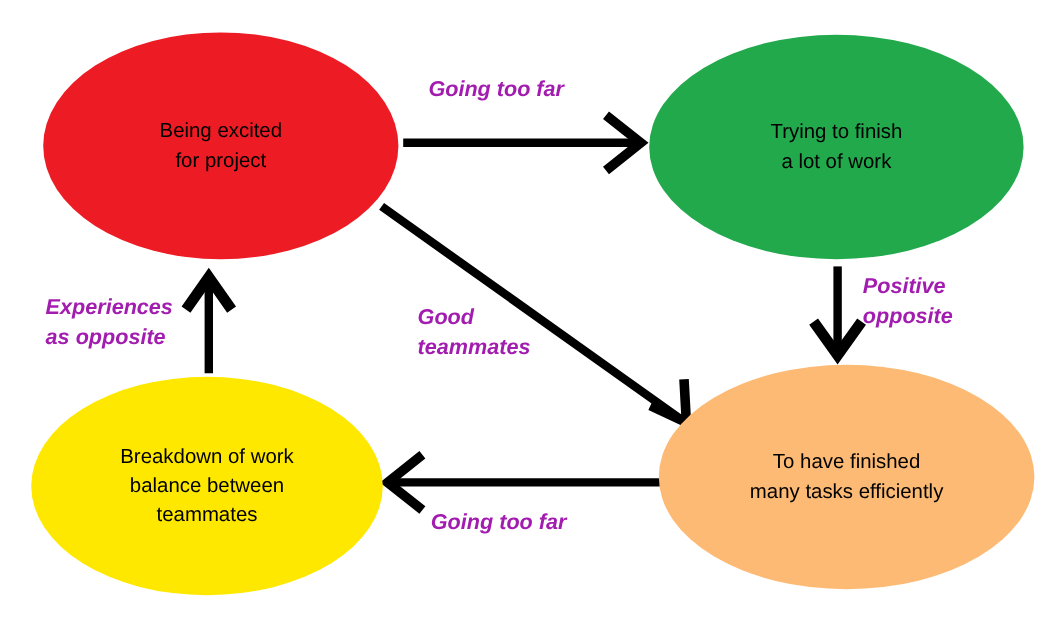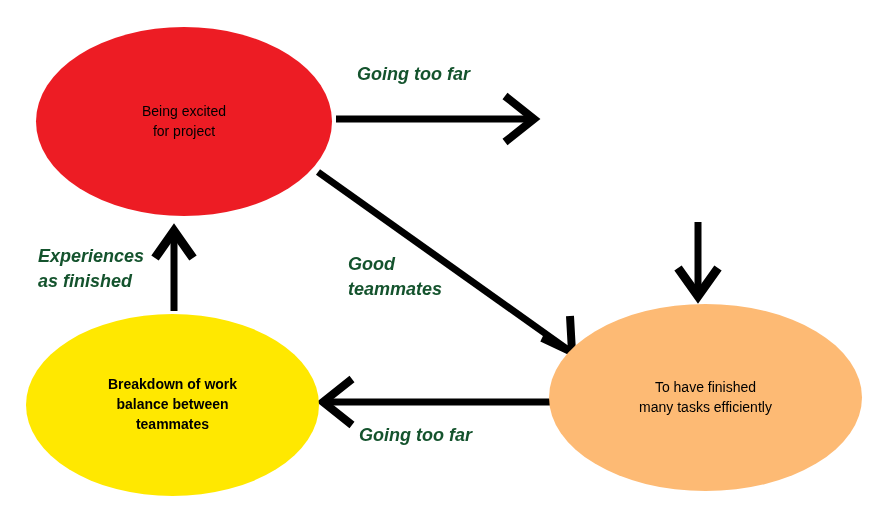--- a/index.html
+++ b/index.html
@@ -19,43 +19,43 @@
     position: absolute;
     border-radius: 50%;
     display: flex;
     align-items: center;
     justify-content: center;
     text-align: center;
     box-sizing: border-box;
   }
   .node-label {
     color: #000000;
-    font-size: 14px;
+    font-size: 17px;
     line-height: 1.42;
     font-family: "Liberation Sans", sans-serif;
     white-space: pre-line;
     padding: 0 14px;
   }
   #node-excited   { left: 36px;  top: 27px;  width: 296px; height: 189px; background: #ED1C24; }
   #node-trying    { left: 541px; top: 29px;  width: 312px; height: 187px; background: #22A94C; }
-  #node-breakdown { left: 26px;  top: 314px; width: 293px; height: 182px; background: #FFE800; font-weight: bold; }
+  #node-breakdown { left: 26px;  top: 314px; width: 293px; height: 182px; background: #FFE800; }
   #node-finished  { left: 549px; top: 304px; width: 313px; height: 187px; background: #fdba74; }
 
   #edges {
     position: absolute;
     left: 0;
     top: 0;
     width: 870px;
     height: 525px;
     pointer-events: none;
   }
 
   .edge-label {
     position: absolute;
-    color: #14532d;
+    color: #a21caf;
     font-style: italic;
     font-weight: bold;
     font-size: 18px;
     line-height: 1.38;
     font-family: "Liberation Sans", sans-serif;
     white-space: pre-line;
   }
   #label-top-going    { left: 357px; top: 62px; }
   #label-positive     { left: 719px; top: 226px; }
   #label-good-supp    { left: 348px; top: 252px; }
@@ -93,32 +93,38 @@
       <line x1="174" y1="311" x2="174" y2="237" stroke="#000000" stroke-width="7"></line>
       <polyline points="155,258 174,231 193,258" fill="none" stroke="#000000" stroke-width="9" stroke-linecap="butt" stroke-linejoin="miter"></polyline>
     </g>
   </svg>
 
   <div class="node" id="node-excited">
     <span class="node-label">Being excited
 for project</span>
   </div>
 
+  <div class="node" id="node-trying">
+    <span class="node-label">Trying to finish
+a lot of work</span>
+  </div>
 
   <div class="node" id="node-breakdown">
     <span class="node-label">Breakdown of work
 balance between
 teammates</span>
   </div>
 
   <div class="node" id="node-finished">
     <span class="node-label">To have finished
 many tasks efficiently</span>
   </div>
 
   <div class="edge-label" id="label-top-going">Going too far</div>
+  <div class="edge-label" id="label-positive">Positive
+opposite</div>
   <div class="edge-label" id="label-good-supp">Good
 teammates</div>
   <div class="edge-label" id="label-bottom-going">Going too far</div>
   <div class="edge-label" id="label-experiences">Experiences
-as finished</div>
+as opposite</div>
 
 </div>
 
 </body></html>

